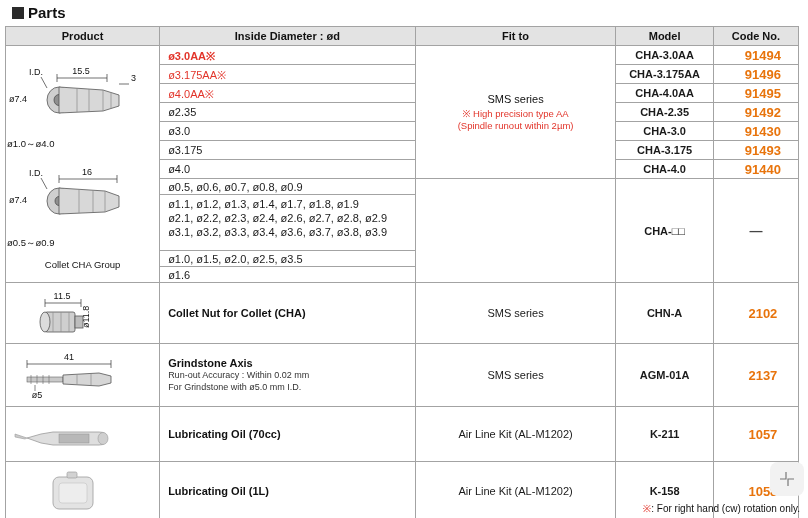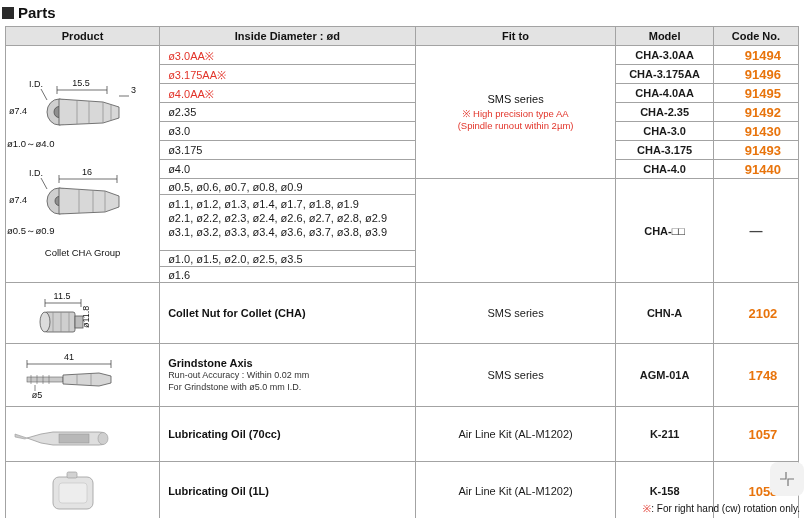--- a/index.html
+++ b/index.html
@@ -11,21 +11,21 @@
     font-size: 11px;
     color: #1a1a1a;
     position: relative;
     overflow: hidden;
   }
   .page { position: relative; width: 808px; height: 518px; }
 
   
   .parts-header {
     display: flex; align-items: center;
-    padding: 4px 0 5px 2px;
+    padding: 4px 0 5px 12px;
   }
   .parts-square {
     width: 12px; height: 12px; background: #2b2b2b;
     margin-right: 4px;
   }
   .parts-title {
     font-size: 15px; font-weight: bold; color: #111;
     letter-spacing: 0px;
   }
 
@@ -69,21 +69,21 @@
   
   .fit-main { font-size: 11px; color: #111; }
   .fit-note { font-size: 9.5px; color: #e2342a; line-height: 12px; margin-top: 3px; }
 
   
   .prod-desc { font-size: 11px; font-weight: bold; color: #111; }
   .prod-sub { font-size: 9px; color: #333; line-height: 12px; font-weight: normal; }
 
   
   .draw-wrap { display: flex; flex-direction: column; align-items: flex-start; justify-content: center; padding: 4px 0; }
-  .cap { font-size: 9.5px; color: #111; text-align: center; margin-top: 2px; }
+  .cap { font-size: 9.5px; color: #111; text-align: center; margin-top: 14px; }
   .cap-group { font-size: 9.5px; color: #111; text-align: center; margin-top: 5px; }
 
   
   .footnote {
     position: absolute;
     right: 8px; bottom: 3px;
     font-size: 10px; color: #111; margin-top: 48px;
   }
   .footnote .star { color: #e2342a; }
 
@@ -170,21 +170,21 @@
               <line x1="72" y1="26" x2="72" y2="50" stroke="#8a8a8a" stroke-width="0.7"></line>
               <line x1="86" y1="27" x2="86" y2="49" stroke="#8a8a8a" stroke-width="0.7"></line>
               <line x1="98" y1="28" x2="98" y2="49" stroke="#8a8a8a" stroke-width="0.7"></line>
             </svg>
             <div class="cap">ø0.5～ø0.9</div>
           </div>
 
           <div class="cap-group">Collet CHA Group</div>
         </td>
 
-        <td class="l" style="height:19px;color:#e2342a;">ø3.0AA※</td>
+        <td class="l" style="height:19px;color:#e2342a;font-weight:bold;">ø3.0AA※</td>
 
         <td class="c" rowspan="7">
           <div class="fit-main">SMS series</div>
           <div class="fit-note">
             <div>※ High precision type AA</div>
             <div>(Spindle runout within 2µm)</div>
           </div>
         </td>
 
         <td class="model-cell">CHA-3.0AA</td>
@@ -289,21 +289,21 @@
             </svg>
           </div>
         </td>
         <td class="l">
           <div class="prod-desc">Grindstone Axis</div>
           <div class="prod-sub">Run-out Accuracy : Within 0.02 mm</div>
           <div class="prod-sub">For Grindstone with ø5.0 mm I.D.</div>
         </td>
         <td class="c">SMS series</td>
         <td class="model-cell">AGM-01A</td>
-        <td class="code-cell">1748</td>
+        <td class="code-cell">2137</td>
       </tr>
 
       <tr>
         <td class="c">
           <div class="draw-wrap">
             <svg width="130" height="44" viewBox="0 0 130 44">
               <path d="M20 26 L34 22 L46 20 L92 20 Q100 20 100 26 Q100 33 92 33 L46 33 L34 31 Z" fill="#dedede" stroke="#9a9a9a" stroke-width="0.8"></path>
               <rect x="52" y="22" width="30" height="9" fill="#b8b8b8" stroke="#909090" stroke-width="0.5"></rect>
               <path d="M20 26 L8 22 L8 25 L18 27 Z" fill="#cacaca" stroke="#9a9a9a" stroke-width="0.6"></path>
               <ellipse cx="96" cy="26.5" rx="5" ry="6" fill="#cfcfcf" stroke="#9a9a9a" stroke-width="0.6"></ellipse>

